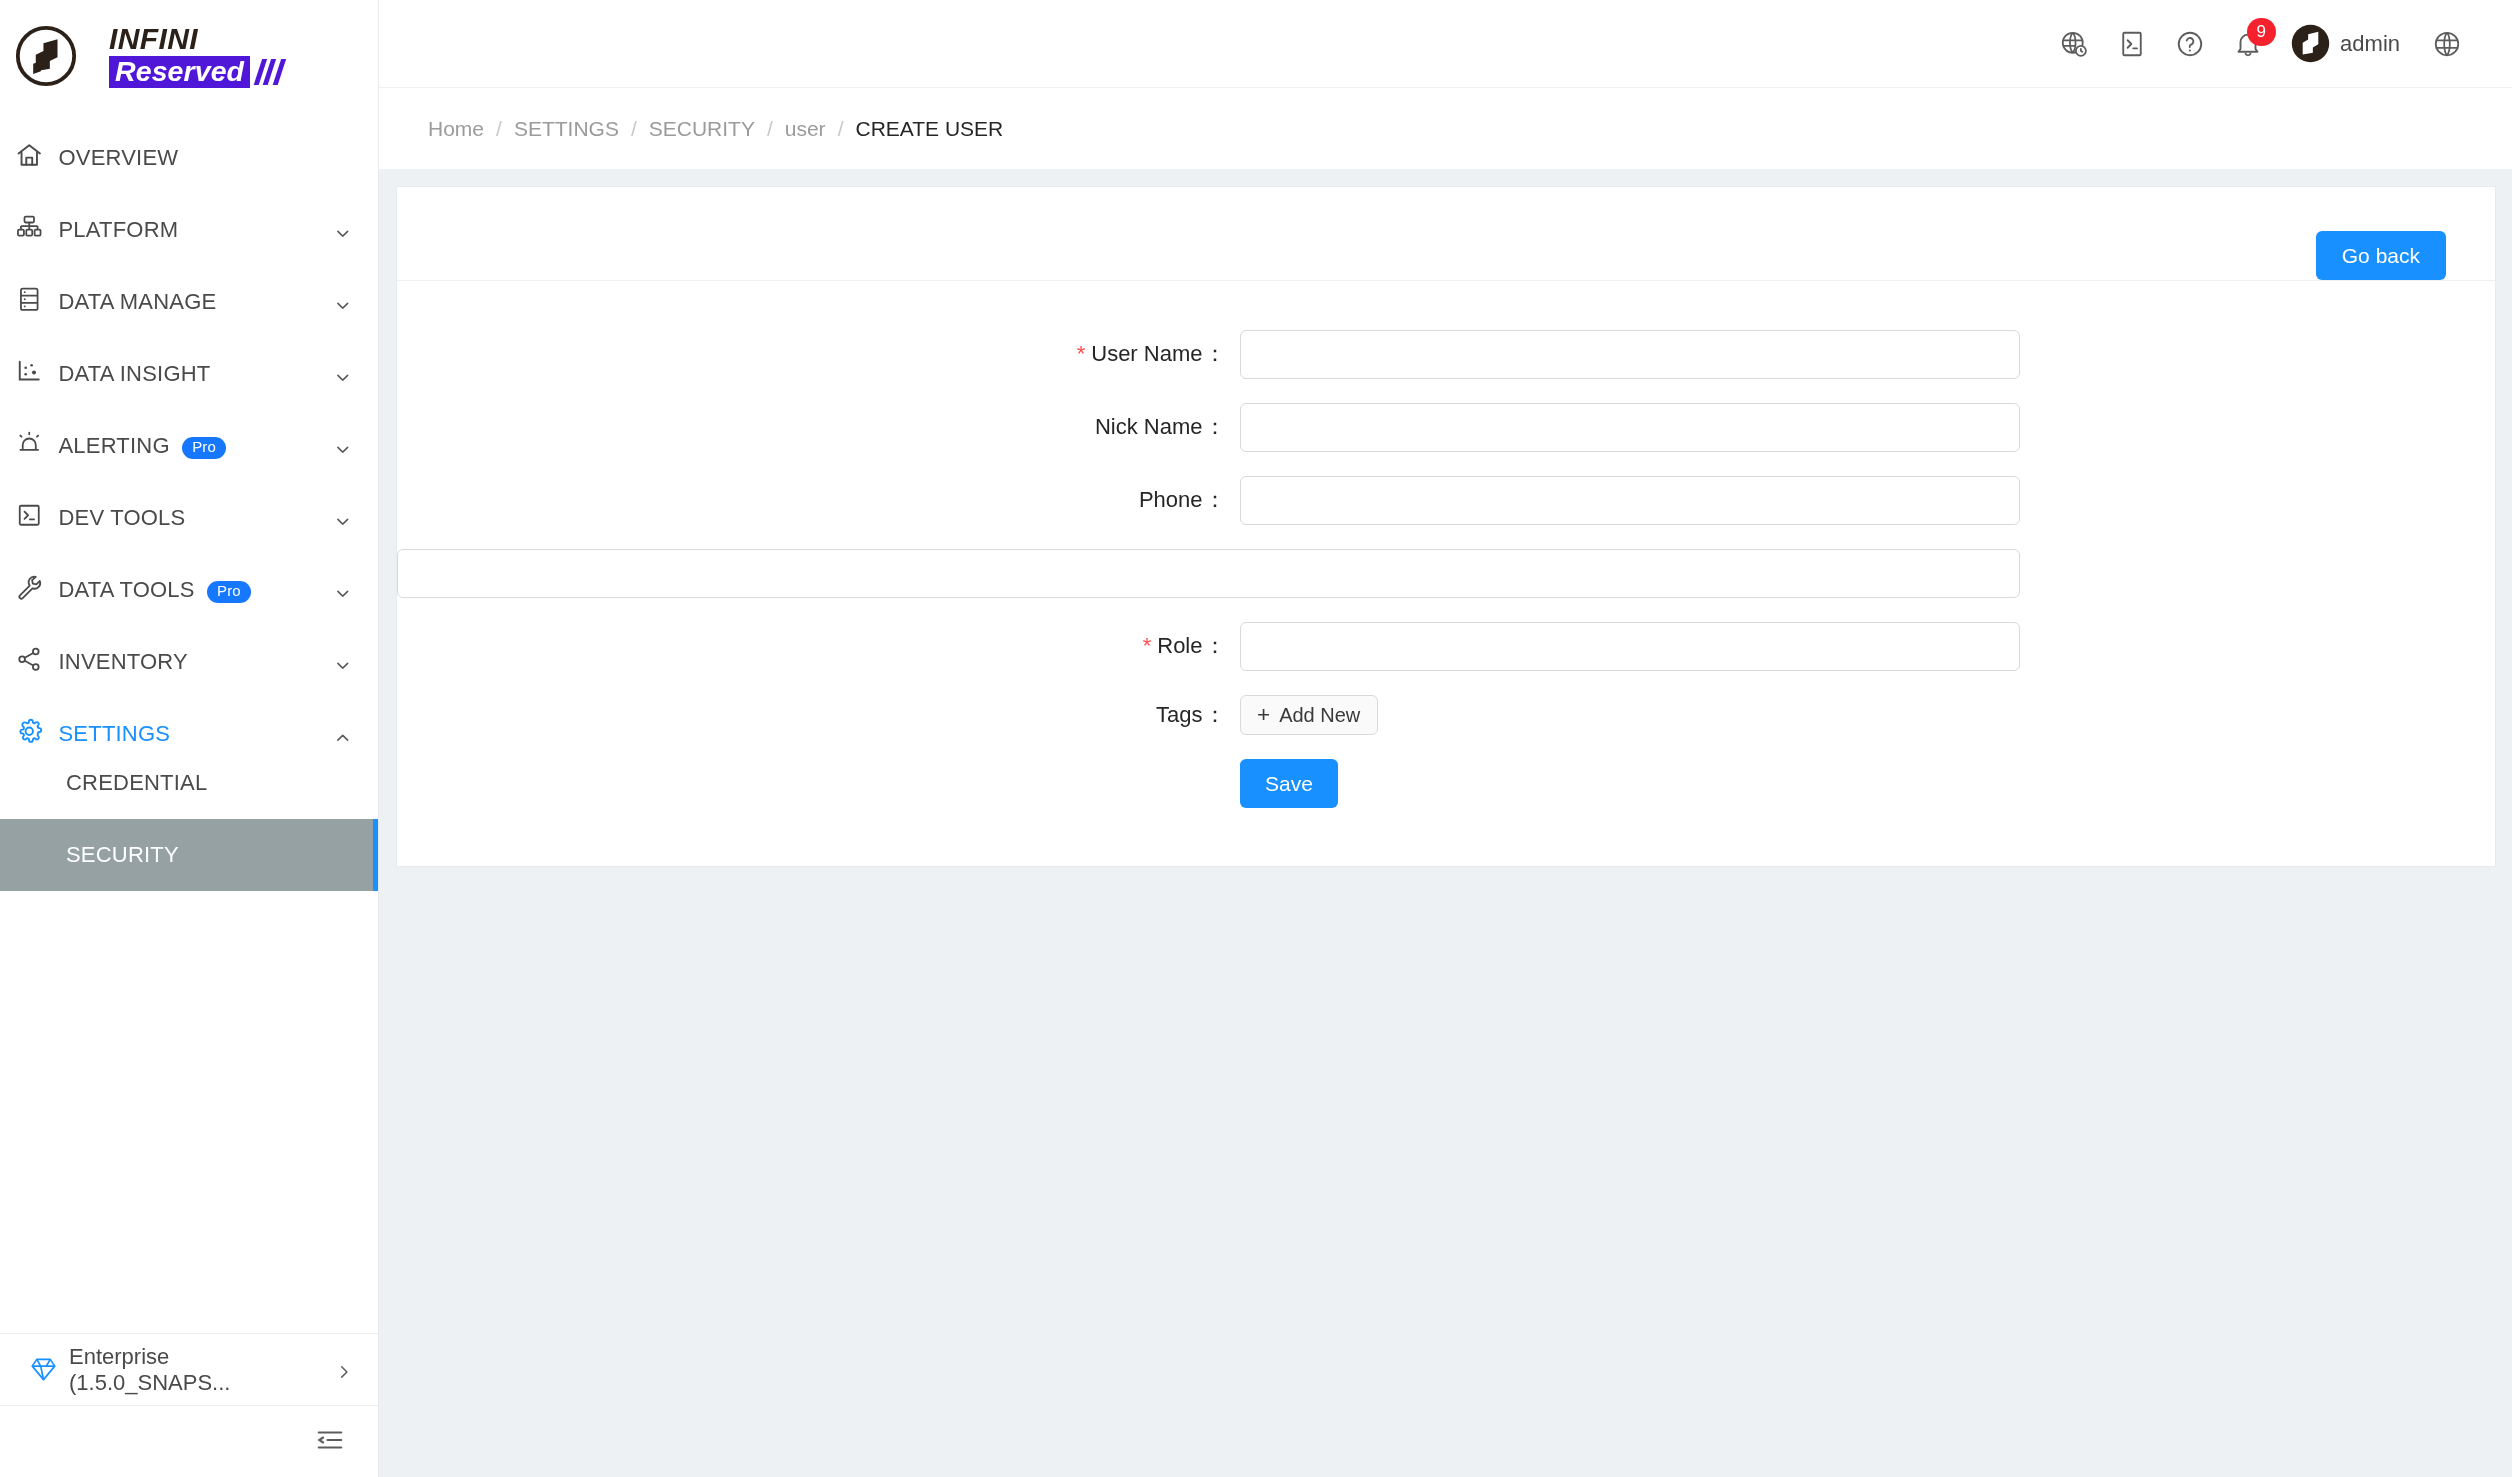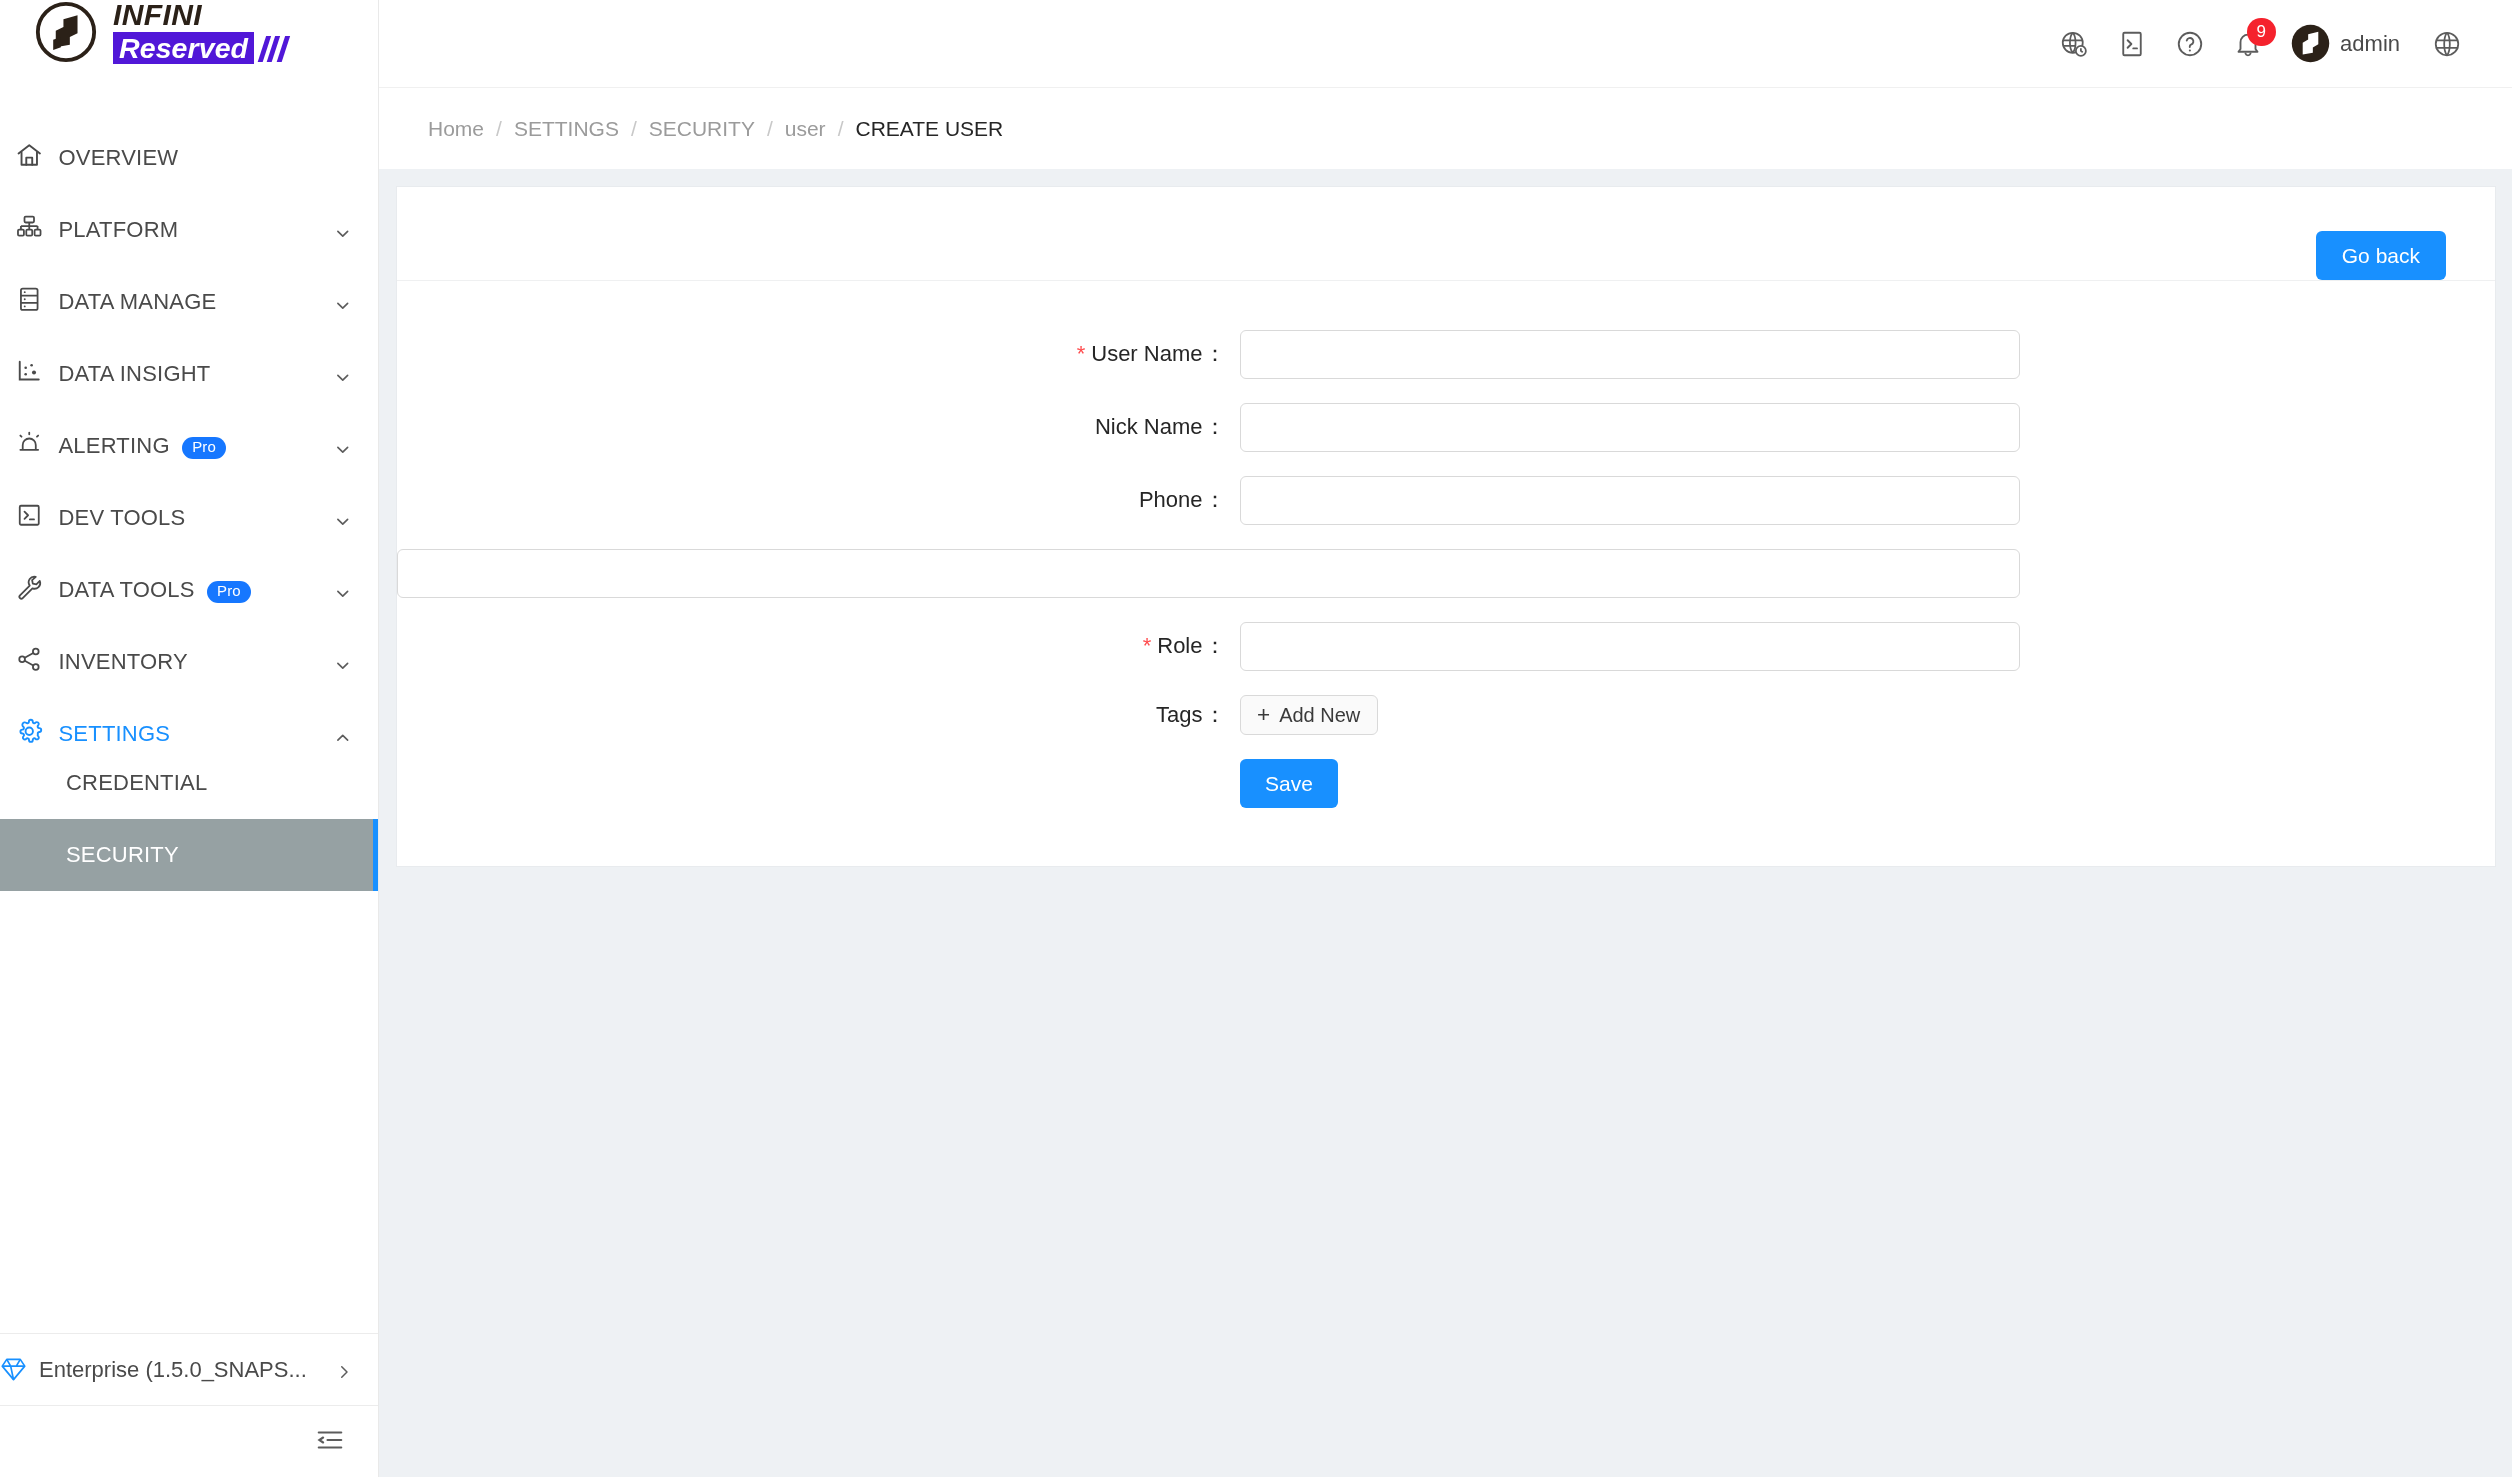--- a/index.html
+++ b/index.html
@@ -14,22 +14,22 @@
   
   .sidebar {
     width: 379px; min-width: 379px; height: 1477px;
     background: #ffffff;
     border-right: 0.7px solid #e9e9e9;
     display: flex; flex-direction: column;
     position: relative;
   }
   .logo-box {
     height: 88px; min-height: 88px;
-    display: flex; align-items: flex-start;
-    padding-left: 34px; gap: 15px;
+    display: flex; align-items: flex-end;
+    padding-left: 14px; gap: 31px;
     background: #fff;
   }
   .logo-mark { width: 64px; height: 64px; flex: 0 0 64px; }
   .logo-text { display: flex; flex-direction: column; line-height: 1; }
   .logo-top {
     font-size: 30px; font-weight: bold; font-style: italic;
     color: #2b2118; letter-spacing: 0.4px;
   }
   .logo-bottom-wrap { display: flex; align-items: center; margin-top: 2.2px; }
   .logo-bottom {
@@ -72,21 +72,21 @@
   }
   .sub-item.selected {
     background: #96a1a3; color: #ffffff;
     border-right: 5.2px solid #1890ff;
   }
 
   .sidebar-footer {
     border-top: 0.7px solid #ececec;
     height: 72px; min-height: 72px;
     display: flex; align-items: center;
-    padding-right: 25.5px;
+    padding-left: 30px; padding-right: 25.5px;
     font-size: 22px; color: #4a4a4a; cursor: pointer;
     position: absolute; bottom: 72px; left: 0; right: 0;
     background: #fff;
   }
   .sidebar-footer .gem { width: 27px; height: 27px; flex: 0 0 27px; margin-right: 12px; }
   .sidebar-footer .arrow-r { margin-left: auto; width: 18px; height: 18px; }
   .sidebar-collapse {
     position: absolute; bottom: 0; left: 0; right: 0;
     height: 72px; border-top: 0.7px solid #ececec;
     display: flex; align-items: center; justify-content: flex-end;

